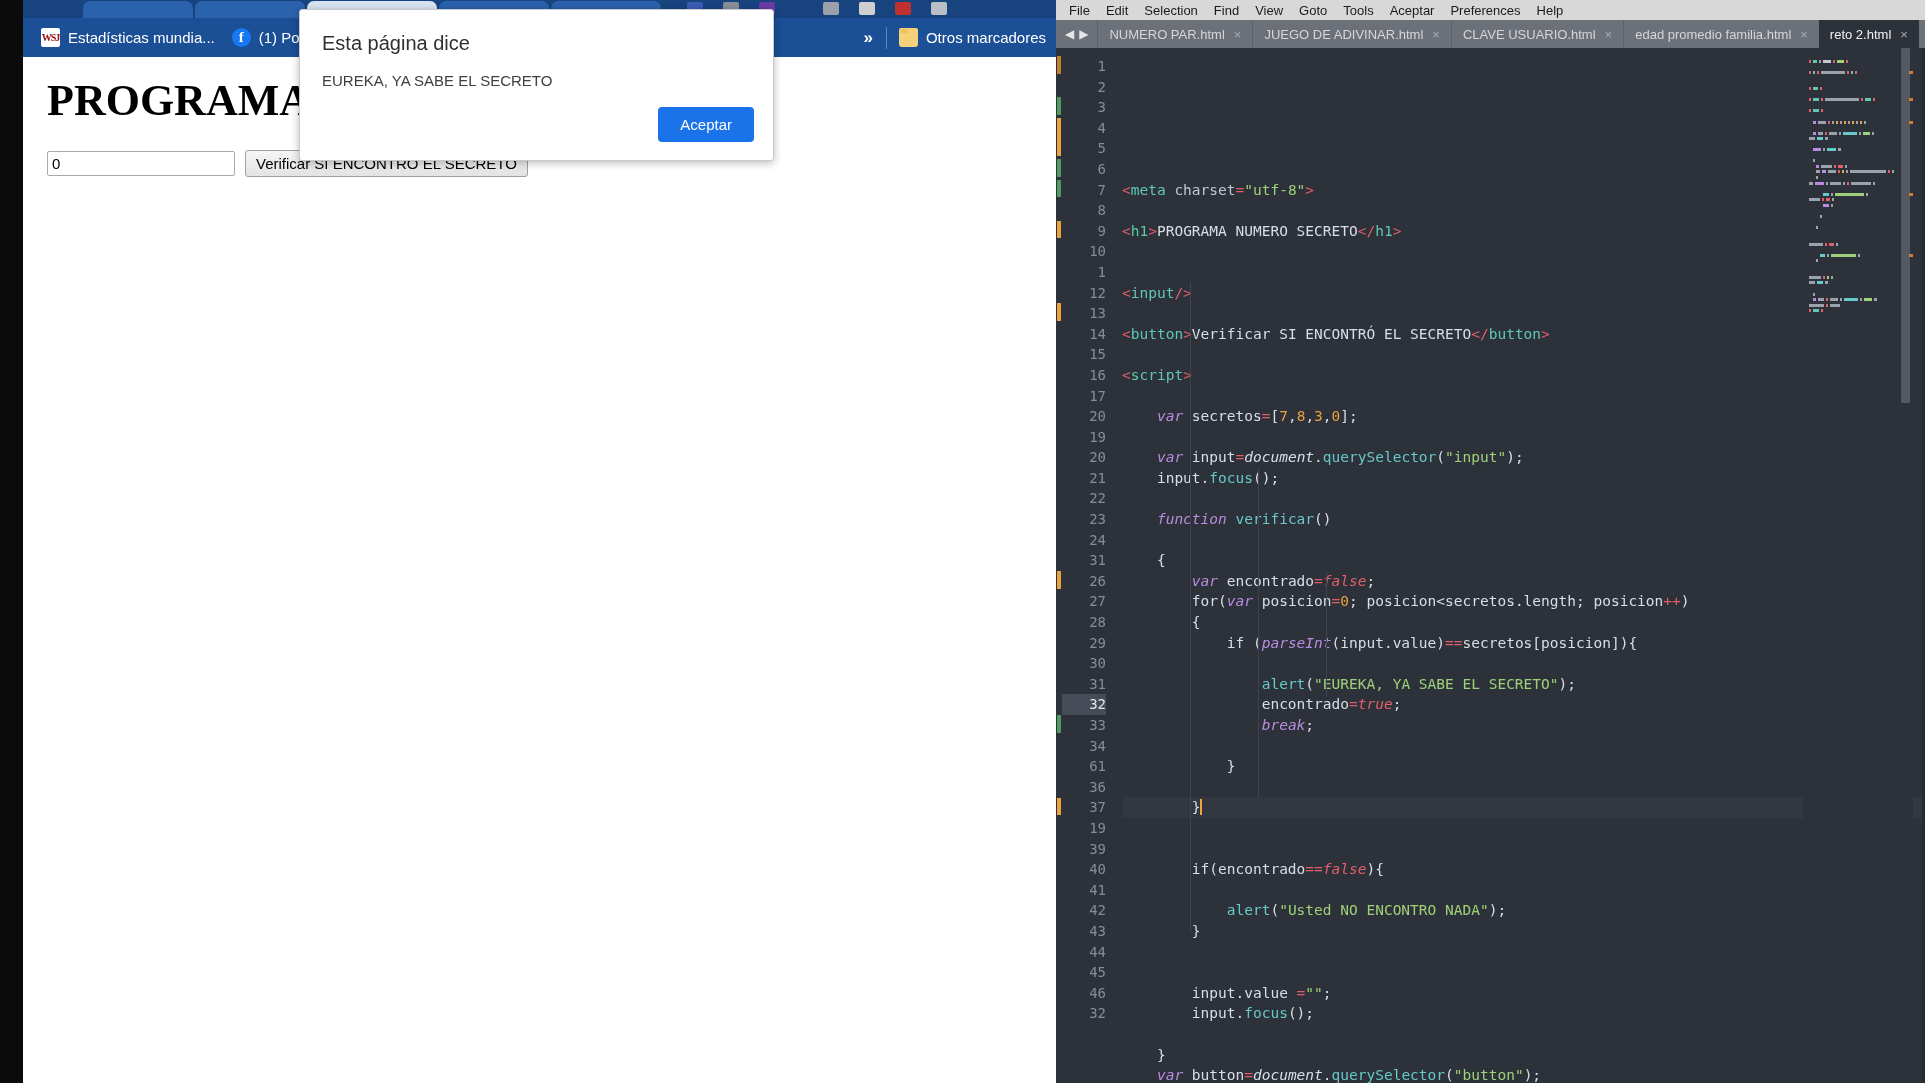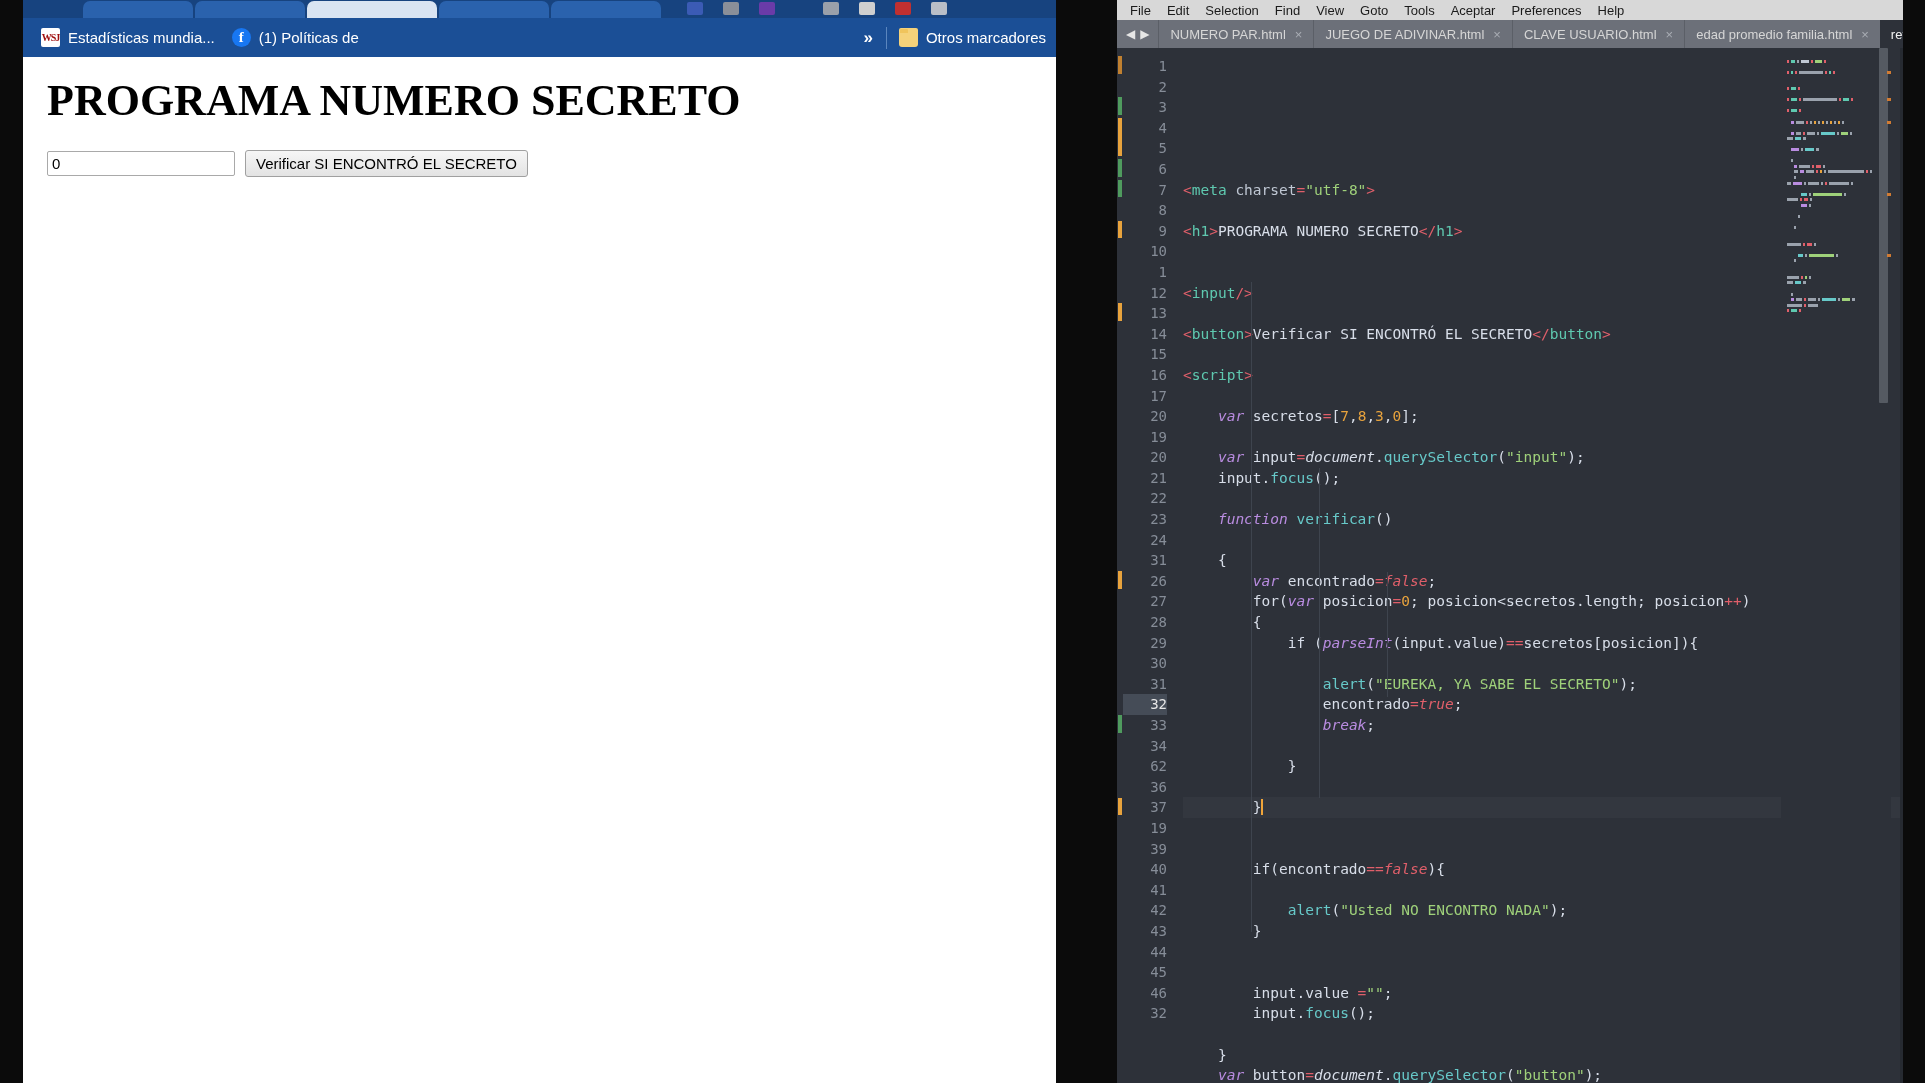--- a/index.html
+++ b/index.html
@@ -115,21 +115,21 @@
   .js-dialog-ok {
     position: absolute; right: 19px; bottom: 18px;
     background: #1a73e8; color: #ffffff;
     border: none; border-radius: 4px;
     font-size: 15px; font-family: "Liberation Sans", sans-serif;
     padding: 9px 22px; cursor: pointer;
   }
 
   
   .editor {
-    position: absolute; left: 1117px; top: 0; width: 786px; height: 1083px;
+    position: absolute; left: 1056px; top: 0; width: 869px; height: 1083px;
     background: #2d3139; overflow: hidden;
   }
   .st-menubar {
     height: 20px; background: #d8d8d8;
     display: flex; align-items: center; gap: 0px; padding-left: 5px;
   }
   .st-menu-item {
     font-size: 13px; color: #1b1b1b; padding: 2px 8px; white-space: nowrap; cursor: default;
   }
   .st-tabbar {
@@ -267,20 +267,25 @@
 
     <div class="page-body">
       <h1 class="page-h1">PROGRAMA NUMERO SECRETO</h1>
       <div class="form-row">
         <input class="secret-input" type="text" value="0" style="">
         <button class="verify-btn">Verificar SI ENCONTRÓ EL SECRETO</button>
       </div>
     </div>
   </div>
 
+  <div class="js-dialog">
+    <div class="js-dialog-title">Esta página dice</div>
+    <div class="js-dialog-msg">EUREKA, YA SABE EL SECRETO</div>
+    <button class="js-dialog-ok">Aceptar</button>
+  </div>
 
   <div class="editor">
 
     <div class="st-menubar" id="st-menubar">
         <div class="st-menu-item">File</div>
         <div class="st-menu-item">Edit</div>
         <div class="st-menu-item">Selection</div>
         <div class="st-menu-item">Find</div>
         <div class="st-menu-item">View</div>
         <div class="st-menu-item">Goto</div>
@@ -364,21 +369,21 @@
           <span class="ln">31</span>
           <span class="ln">26</span>
           <span class="ln">27</span>
           <span class="ln">28</span>
           <span class="ln">29</span>
           <span class="ln">30</span>
           <span class="ln">31</span>
           <span class="ln active">32</span>
           <span class="ln">33</span>
           <span class="ln">34</span>
-          <span class="ln">62</span>
+          <span class="ln">61</span>
           <span class="ln">36</span>
           <span class="ln">37</span>
           <span class="ln">19</span>
           <span class="ln">39</span>
           <span class="ln">40</span>
           <span class="ln">41</span>
           <span class="ln">42</span>
           <span class="ln">43</span>
           <span class="ln">44</span>
           <span class="ln">45</span>

